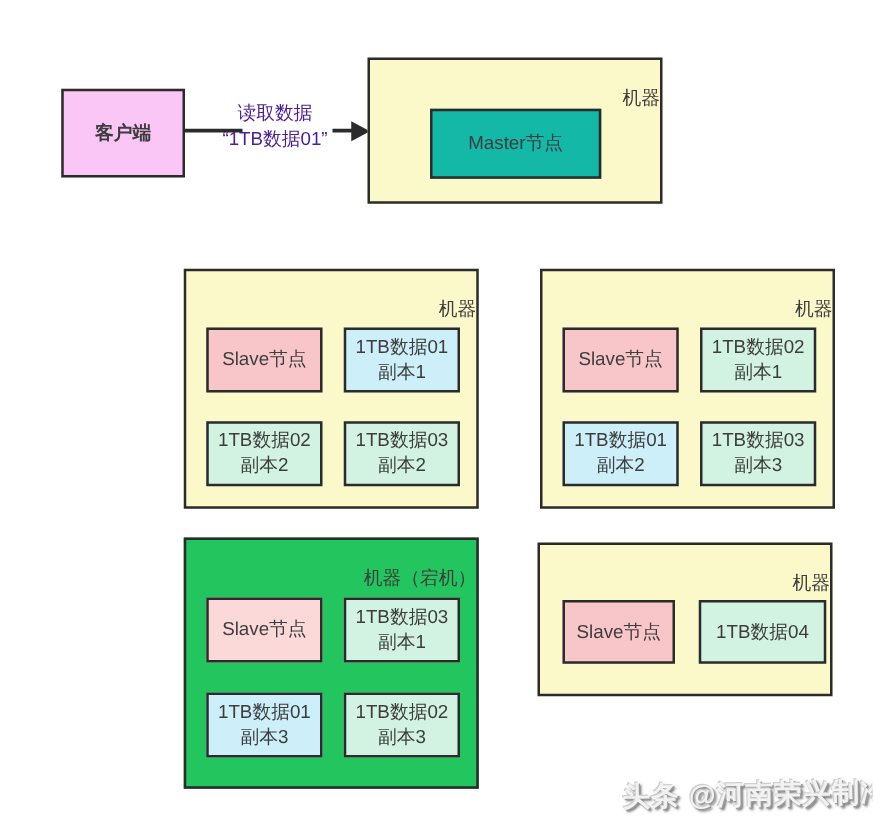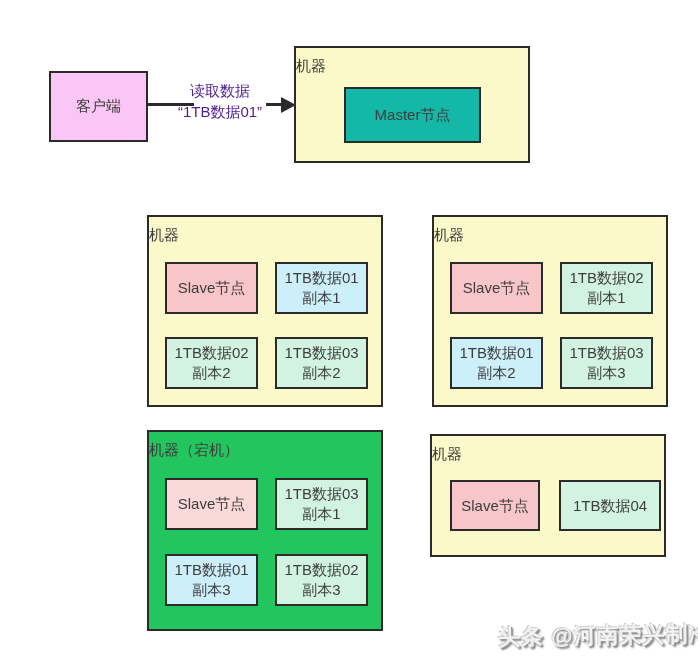--- a/index.html
+++ b/index.html
@@ -16,31 +16,32 @@
 
   .box {
     position: absolute;
     border: 2px solid #2b2b2b;
     display: flex;
     align-items: center;
     justify-content: center;
     color: #3d3d3d;
     font-size: 15px;
     text-align: center;
+    font-weight: bold;
   }
 
   .machine {
     position: absolute;
     border: 2px solid #2b2b2b;
   }
 
   .machine-title {
     width: 100%;
-    text-align: left;
-    padding-top: 9px;
+    text-align: right;
+    padding-top: 21px;
     font-size: 15px;
     color: #3d3d3d;
   }
 
   .cell {
     position: absolute;
     border: 2px solid #2b2b2b;
     display: flex;
     flex-direction: column;
     align-items: center;

